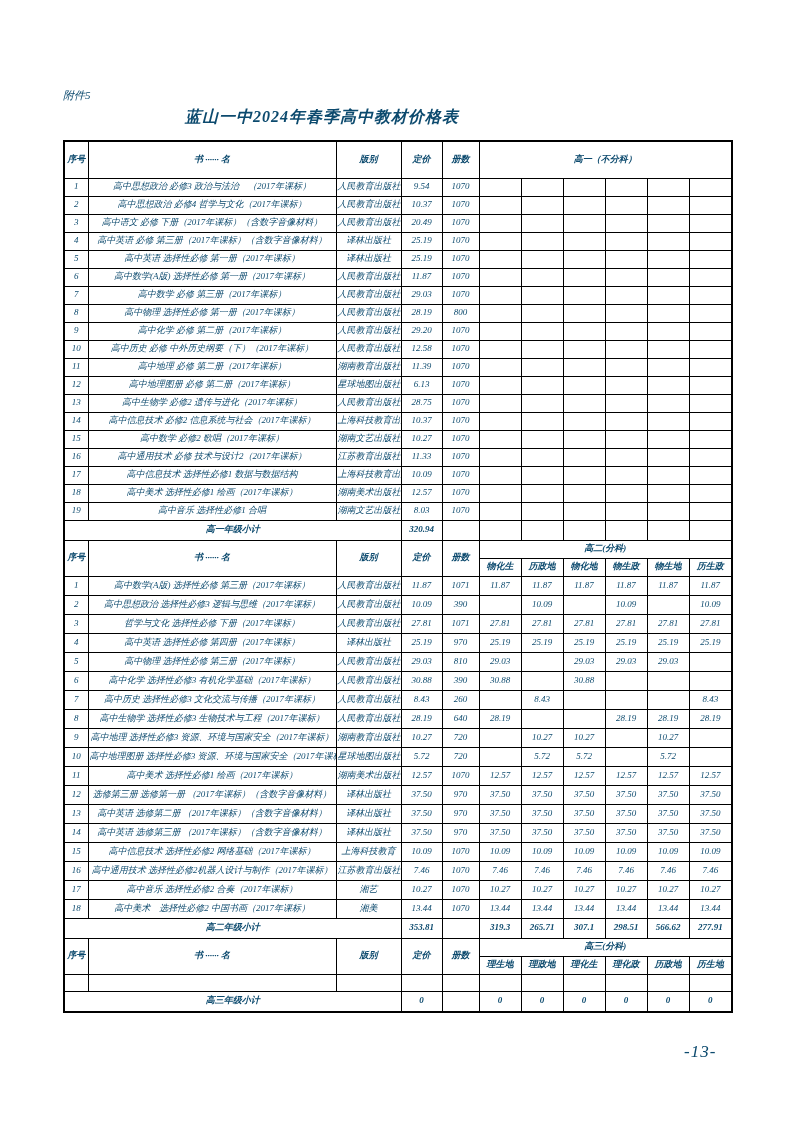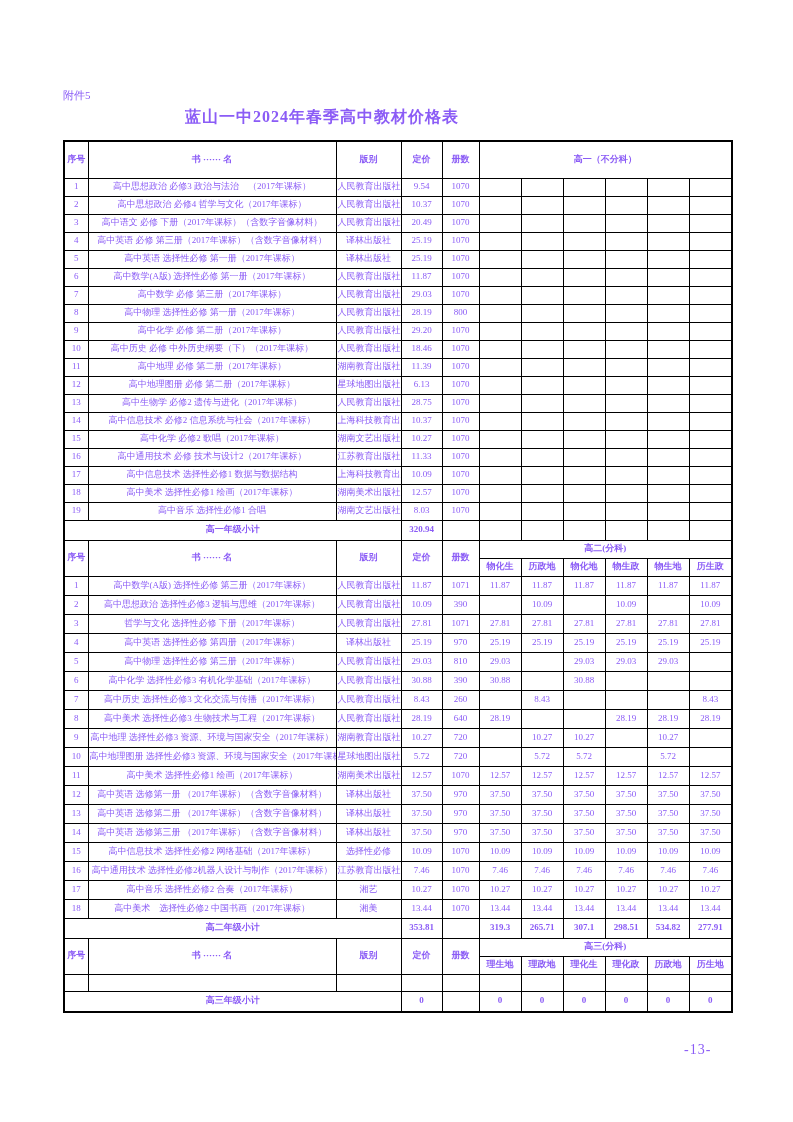--- a/index.html
+++ b/index.html
@@ -1,36 +1,36 @@
 <!DOCTYPE html>
 <html><head>
 <meta charset="utf-8">
 <style>
   html,body{margin:0;padding:0;background:#fff;}
   .page{position:relative;width:793px;height:1122px;background:#fff;overflow:hidden;
-        font-family:"Liberation Serif","DejaVu Serif",serif;color:#8b5cf6;}
+        font-family:"Liberation Serif","DejaVu Serif",serif;color:#0c4a6e;font-style:italic;}
   .attachment{position:absolute;left:63px;top:88px;font-size:11px;}
   .title{position:absolute;left:0;top:107px;width:644px;text-align:center;
          font-size:16px;font-weight:bold;letter-spacing:1px;}
   table.price{position:absolute;left:63px;top:140px;width:668px;border-collapse:collapse;
         table-layout:fixed;border:2px solid #000;}
   table.price td{border:1px solid #000;text-align:center;vertical-align:middle;
         font-size:9px;padding:0 1px;overflow:hidden;white-space:nowrap;line-height:1.1;}
   td.th{font-weight:bold;font-size:9.5px;margin-left:21px;}
   td.book{text-align:left;padding-left:4px;}
   td.pub{font-size:8px;}
   tr.hdr.s1{height:37px;}
   tr.hdr.s2,tr.hdr.s3{height:18px;}
   tr.hdr2{height:18px;}
   tr.row.s1{height:18px;}
   tr.row.s2{height:19px;}
   tr.row.s3{height:17px;}
   tr.subtotal td{font-weight:bold;height:19px;}
   td.stlabel{text-align:center;}
-  .pagenum{position:absolute;left:684px;top:1042px;font-size:14px;letter-spacing:1px;}
+  .pagenum{position:absolute;left:684px;top:1042px;font-size:17px;letter-spacing:1px;}
 </style>
 </head>
 <body>
 
 <div class="page">
   <div class="attachment">附件5</div>
   <div class="title">蓝山一中2024年春季高中教材价格表</div>
 
   <table class="price">
     <colgroup>
@@ -169,21 +169,21 @@
           <td></td>
           <td></td>
           <td></td>
           <td></td>
           <td></td>
         </tr>
         <tr class="row s1">
           <td>10</td>
           <td class="book">高中历史 必修 中外历史纲要（下）（2017年课标）</td>
           <td class="pub">人民教育出版社</td>
-          <td>18.46</td>
+          <td>12.58</td>
           <td>1070</td>
           <td></td>
           <td></td>
           <td></td>
           <td></td>
           <td></td>
           <td></td>
         </tr>
         <tr class="row s1">
           <td>11</td>
@@ -232,21 +232,21 @@
           <td>1070</td>
           <td></td>
           <td></td>
           <td></td>
           <td></td>
           <td></td>
           <td></td>
         </tr>
         <tr class="row s1">
           <td>15</td>
-          <td class="book">高中化学 必修2 歌唱（2017年课标）</td>
+          <td class="book">高中数学 必修2 歌唱（2017年课标）</td>
           <td class="pub">湖南文艺出版社</td>
           <td>10.27</td>
           <td>1070</td>
           <td></td>
           <td></td>
           <td></td>
           <td></td>
           <td></td>
           <td></td>
         </tr>
@@ -415,21 +415,21 @@
           <td>260</td>
           <td></td>
           <td>8.43</td>
           <td></td>
           <td></td>
           <td></td>
           <td>8.43</td>
         </tr>
         <tr class="row s2">
           <td>8</td>
-          <td class="book">高中美术 选择性必修3 生物技术与工程（2017年课标）</td>
+          <td class="book">高中生物学 选择性必修3 生物技术与工程（2017年课标）</td>
           <td class="pub">人民教育出版社</td>
           <td>28.19</td>
           <td>640</td>
           <td>28.19</td>
           <td></td>
           <td></td>
           <td>28.19</td>
           <td>28.19</td>
           <td>28.19</td>
         </tr>
@@ -467,21 +467,21 @@
           <td>1070</td>
           <td>12.57</td>
           <td>12.57</td>
           <td>12.57</td>
           <td>12.57</td>
           <td>12.57</td>
           <td>12.57</td>
         </tr>
         <tr class="row s2">
           <td>12</td>
-          <td class="book">高中英语 选修第一册 （2017年课标）（含数字音像材料）</td>
+          <td class="book">选修第三册 选修第一册 （2017年课标）（含数字音像材料）</td>
           <td class="pub">译林出版社</td>
           <td>37.50</td>
           <td>970</td>
           <td>37.50</td>
           <td>37.50</td>
           <td>37.50</td>
           <td>37.50</td>
           <td>37.50</td>
           <td>37.50</td>
         </tr>
@@ -507,21 +507,21 @@
           <td>37.50</td>
           <td>37.50</td>
           <td>37.50</td>
           <td>37.50</td>
           <td>37.50</td>
           <td>37.50</td>
         </tr>
         <tr class="row s2">
           <td>15</td>
           <td class="book">高中信息技术 选择性必修2 网络基础（2017年课标）</td>
-          <td class="pub">选择性必修</td>
+          <td class="pub">上海科技教育</td>
           <td>10.09</td>
           <td>1070</td>
           <td>10.09</td>
           <td>10.09</td>
           <td>10.09</td>
           <td>10.09</td>
           <td>10.09</td>
           <td>10.09</td>
         </tr>
         <tr class="row s2">
@@ -564,21 +564,21 @@
           <td>13.44</td>
         </tr>
         <tr class="subtotal s2">
           <td colspan="3" class="stlabel">高二年级小计</td>
           <td>353.81</td>
           <td></td>
           <td>319.3</td>
           <td>265.71</td>
           <td>307.1</td>
           <td>298.51</td>
-          <td>534.82</td>
+          <td>566.62</td>
           <td>277.91</td>
         </tr>
         <tr class="hdr s3">
           <td rowspan="2" class="th">序号</td>
           <td rowspan="2" class="th">书 ······ 名</td>
           <td rowspan="2" class="th">版别</td>
           <td rowspan="2" class="th">定价</td>
           <td rowspan="2" class="th">册数</td>
           <td colspan="6" class="th">高三(分科)</td>
         </tr>

